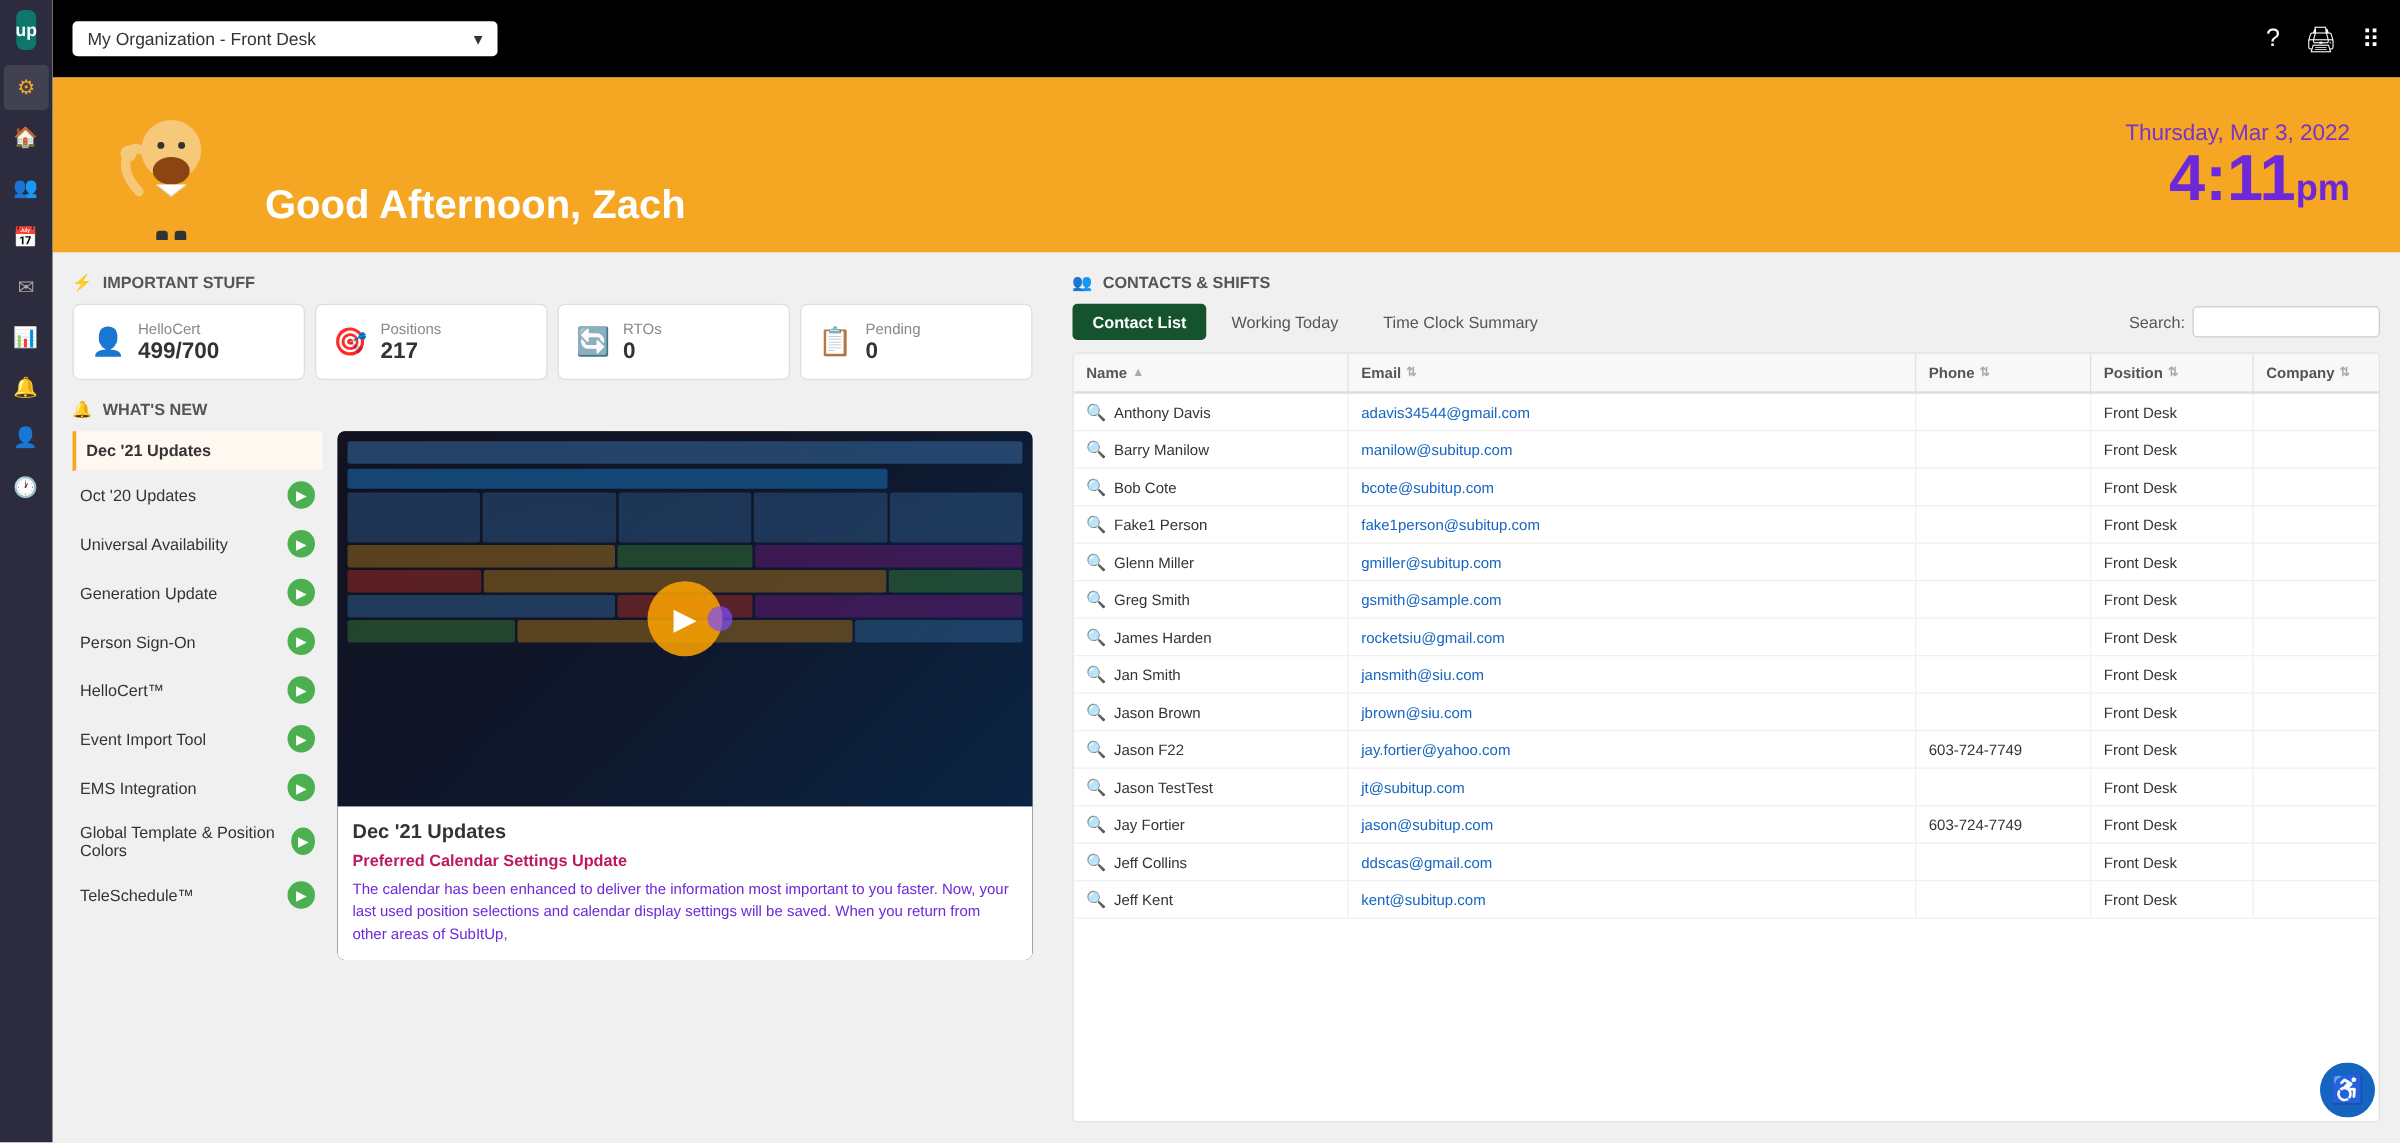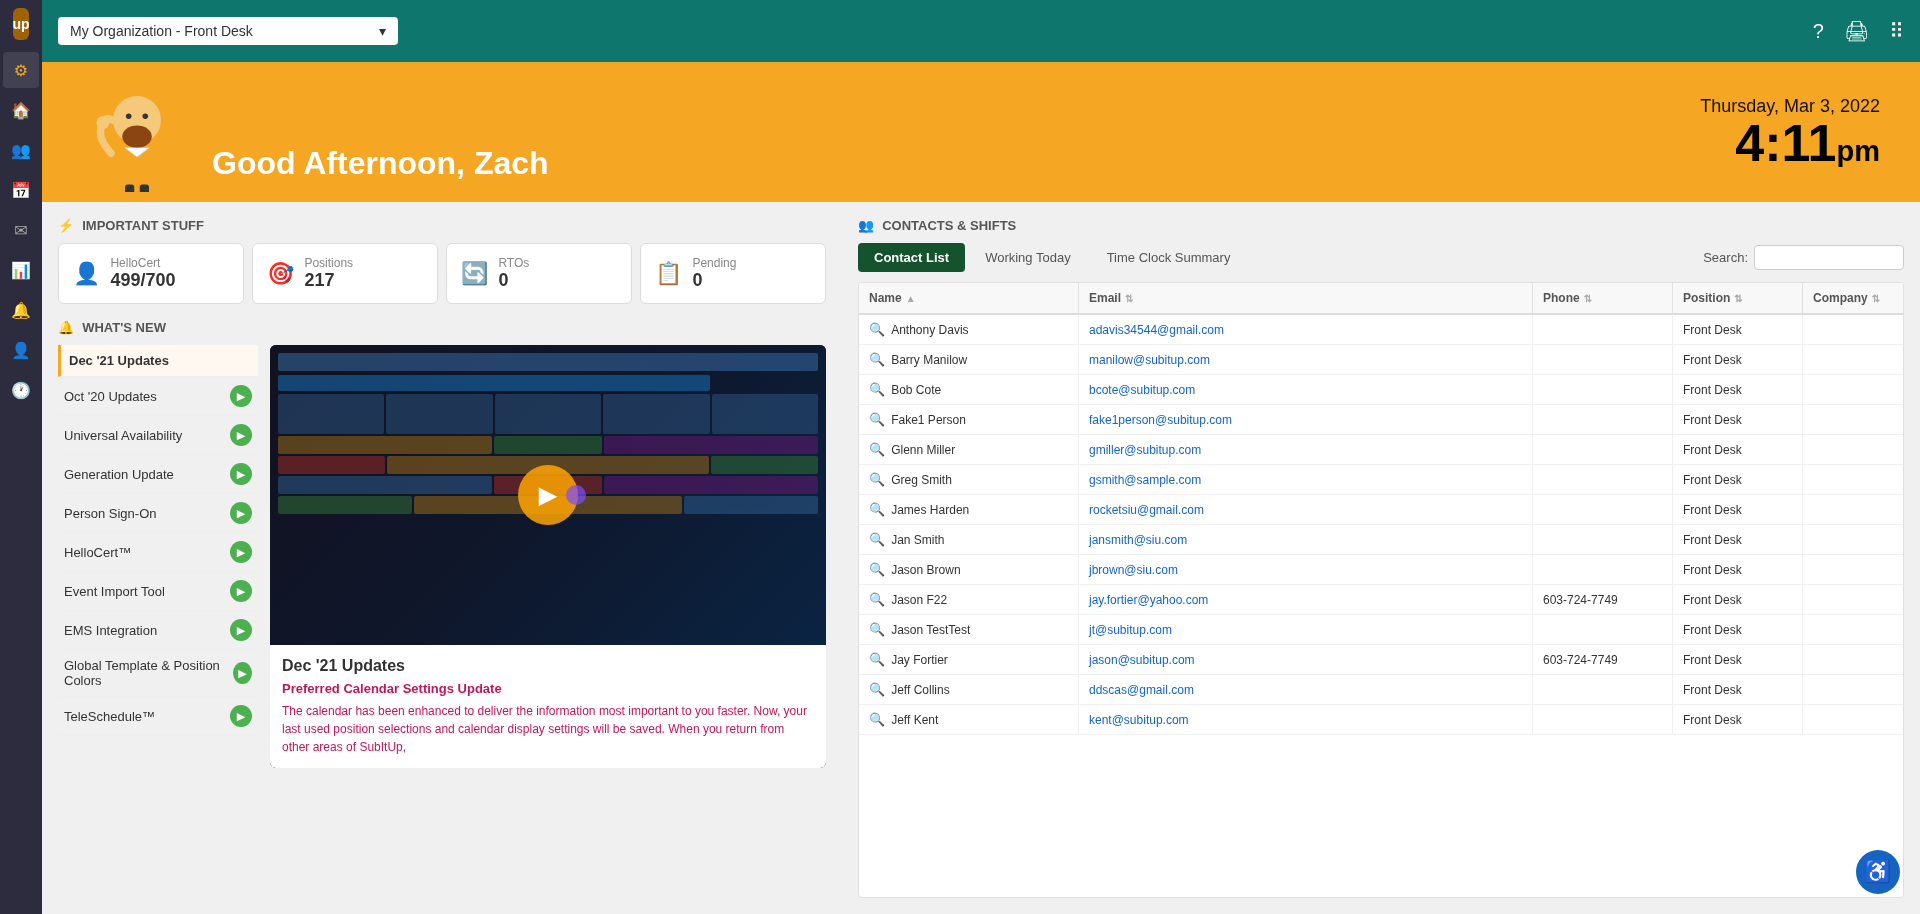--- a/index.html
+++ b/index.html
@@ -12,21 +12,21 @@
       display: flex;
       flex-direction: column;
       align-items: center;
       padding-top: 8px;
       gap: 4px;
       z-index: 10;
     }
     .sidebar-logo {
       width: 16px;
       height: 32px;
-      background: #a16207;
+      background: #0f766e;
       border-radius: 6px;
       display: flex;
       align-items: center;
       justify-content: center;
       color: white;
       font-weight: bold;
       font-size: 14px;
       margin-bottom: 8px;
     }
     .sidebar-icon {
@@ -46,21 +46,21 @@
     
     .main {
       flex: 1;
       display: flex;
       flex-direction: column;
       overflow: hidden;
     }
 
     
     .topbar {
-      background: #0f766e;
+      background: #000000;
       height: 62px;
       display: flex;
       align-items: center;
       padding: 0 16px;
       justify-content: space-between;
     }
     .topbar-left { display: flex; align-items: center; gap: 12px; }
     .org-selector {
       background: white;
       border-radius: 4px;
@@ -87,21 +87,21 @@
     }
     .hero-left { display: flex; align-items: flex-end; gap: 20px; }
     .mascot-svg { width: 110px; height: 120px; }
     .greeting {
       color: white;
       font-size: 32px;
       font-weight: 600;
       margin-bottom: 10px;
     }
     .hero-right {
-      color: #000000;
+      color: #6d28d9;
       text-align: right;
     }
     .hero-date { font-size: 18px; opacity: 0.9; }
     .hero-time { font-size: 52px; font-weight: 700; line-height: 1; }
     .hero-time-pm { font-size: 29px; }
 
     
     .content-area {
       flex: 1;
       display: flex;
@@ -221,21 +221,21 @@
       opacity: 0.6;
     }
     .cal-header { background: #4a90d9; height: 18px; border-radius: 2px; margin-bottom: 4px; }
 
     .video-content-area {
       padding: 12px;
       background: white;
     }
     .video-title { font-size: 16px; font-weight: 700; color: #333; margin-bottom: 6px; }
     .video-subtitle { font-size: 13px; font-weight: 600; color: #be185d; margin-bottom: 6px; }
-    .video-desc { font-size: 12px; color: #be185d; line-height: 1.5; }
+    .video-desc { font-size: 12px; color: #6d28d9; line-height: 1.5; }
 
     
     .cursor-indicator {
       position: absolute;
       width: 20px;
       height: 20px;
       background: #7c4dff;
       border-radius: 50%;
       opacity: 0.7;
       z-index: 100;

